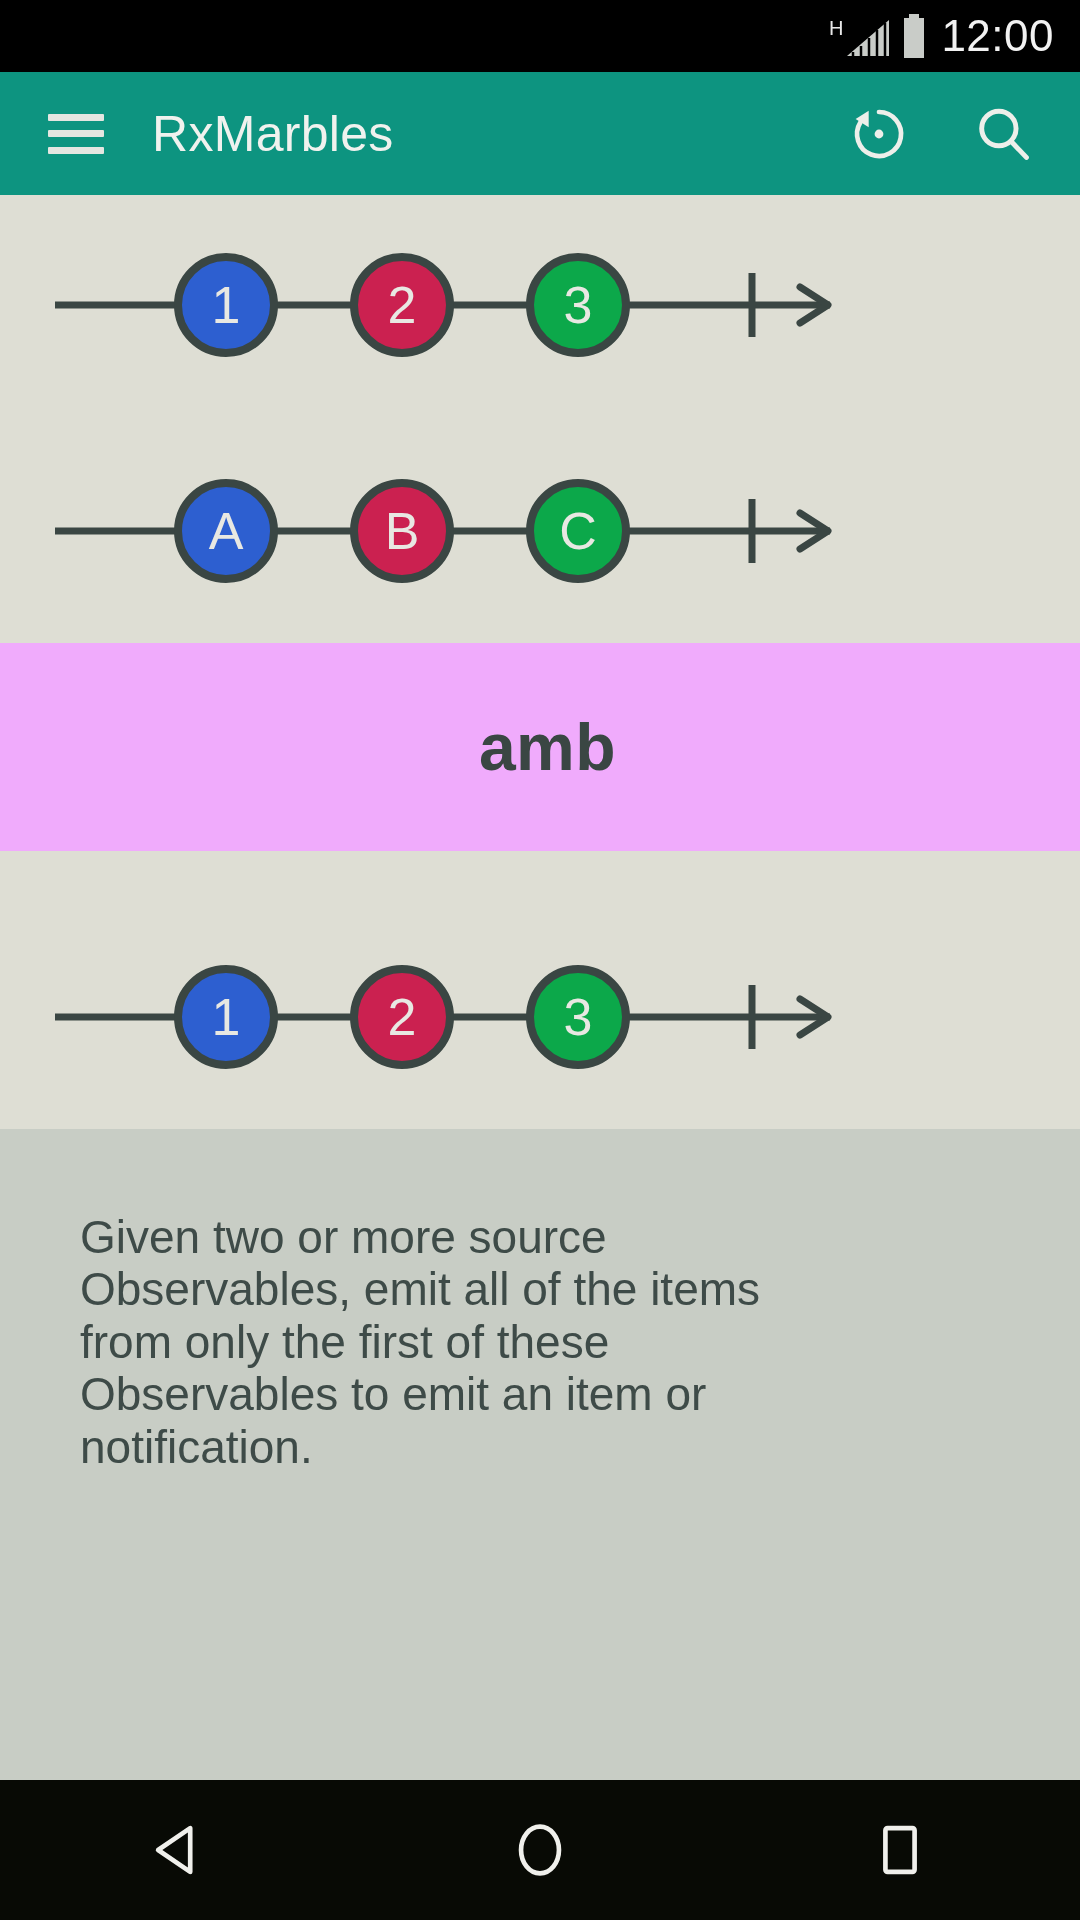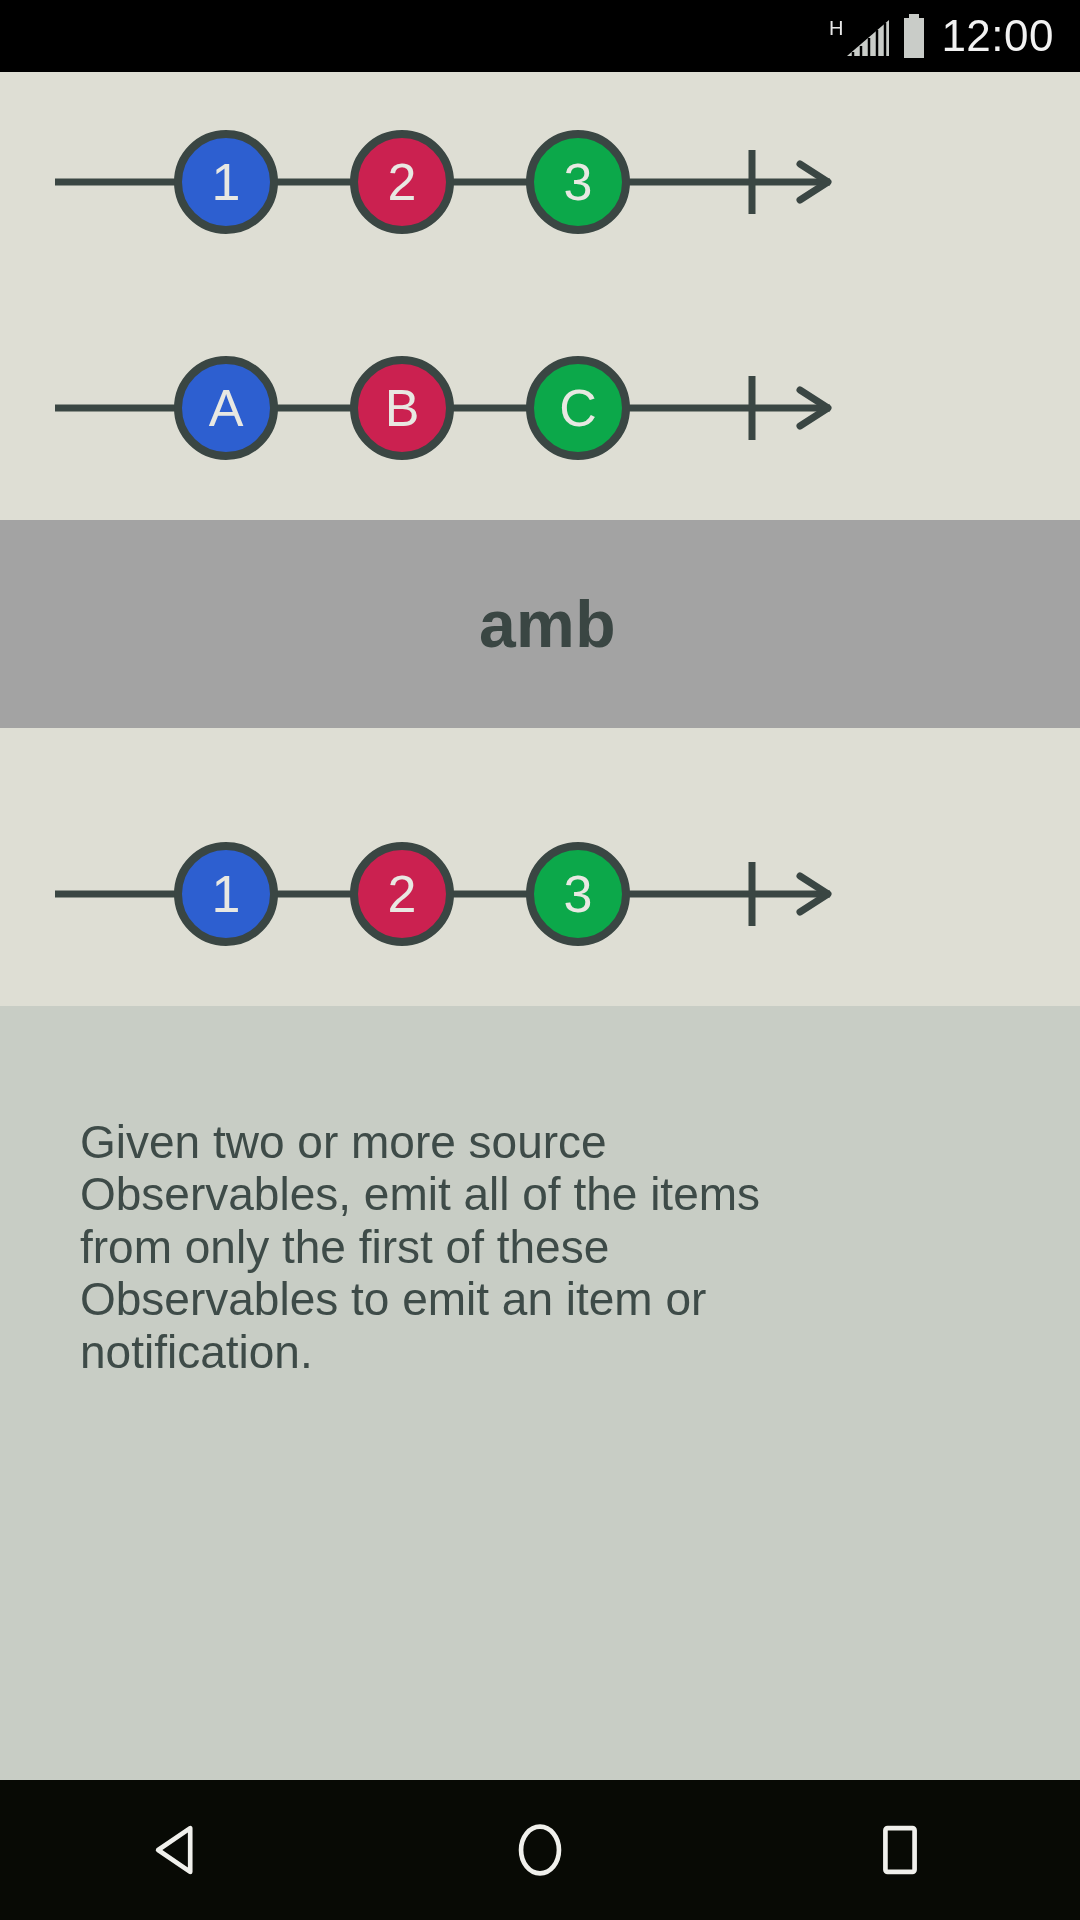--- a/index.html
+++ b/index.html
@@ -39,29 +39,29 @@
   .icon-btn { width:66px; height:66px; display:flex; align-items:center; justify-content:center; cursor:pointer; }
 
   
   .content { flex:1 1 auto; display:flex; flex-direction:column; background:#DEDED4; }
 
   .diagram-band { background:#DEDED4; position:relative; }
   .band-top { flex:0 0 448px; }
   .band-bottom { flex:0 0 278px; }
 
   .operator-band {
-    flex:0 0 208px; background:#a3a3a3;
+    flex:0 0 208px; background:#f0abfc;
     display:flex; align-items:center; justify-content:center;padding-left:15px;
   }
   .operator-name {
     color:#3A4643; font-size:66px; font-weight:bold; letter-spacing:0.5px;
   }
 
   .desc-band {
-    flex:1 1 auto; background:#C8CDC5; padding:110px 80px 0 80px;
+    flex:1 1 auto; background:#C8CDC5; padding:82px 80px 0 80px;
   }
   .desc-text {
     color:#3E4B48; font-size:46px; line-height:1.14; font-weight:400; max-width:700px;
   }
 
   
   .nav-bar {
     flex:0 0 140px; height:140px; background:#080A05;
     display:flex; align-items:center; justify-content:space-around;
   }
@@ -88,20 +88,43 @@
       <span>
         <svg width="26" height="44" viewBox="0 0 26 44">
           <rect x="8" y="0" width="10" height="4" fill="#c9ccc8"></rect>
           <rect x="3" y="4" width="20" height="40" fill="#c9ccc8"></rect>
         </svg>
       </span>
     </div>
     <div class="status-time">12:00</div>
   </div>
 
+  <div class="app-bar">
+    <div class="hamburger">
+      <span></span>
+      <span></span>
+      <span></span>
+    </div>
+    <div class="app-title">RxMarbles</div>
+    <div class="app-actions">
+      <div class="icon-btn">
+        <svg width="66" height="66" viewBox="0 0 48 48">
+          <path d="M24 8 A16 16 0 1 1 10.5 15.5" fill="none" stroke="#EDEFEA" stroke-width="3.4" stroke-linecap="round"></path>
+          <polygon points="16.5,7 16.5,19 7,13" fill="#EDEFEA"></polygon>
+          <circle cx="24" cy="24" r="3.2" fill="#EDEFEA"></circle>
+        </svg>
+      </div>
+      <div class="icon-btn">
+        <svg width="66" height="66" viewBox="0 0 48 48">
+          <circle cx="21" cy="20" r="12.5" fill="none" stroke="#EDEFEA" stroke-width="3.6"></circle>
+          <line x1="30" y1="29.5" x2="41" y2="41" stroke="#EDEFEA" stroke-width="3.6" stroke-linecap="round"></line>
+        </svg>
+      </div>
+    </div>
+  </div>
 
   <div class="content">
 
     <div class="diagram-band band-top">
       <svg width="1080" height="448" viewBox="0 0 1080 448">
 
         <g>
           <line x1="55" y1="110" x2="830" y2="110" stroke="#3A4643" stroke-width="7"></line>
           <polyline points="800,92 828,110 800,128" fill="none" stroke="#3A4643" stroke-width="7" stroke-linecap="round" stroke-linejoin="round"></polyline>
           <line x1="752" y1="78" x2="752" y2="142" stroke="#3A4643" stroke-width="7"></line>

